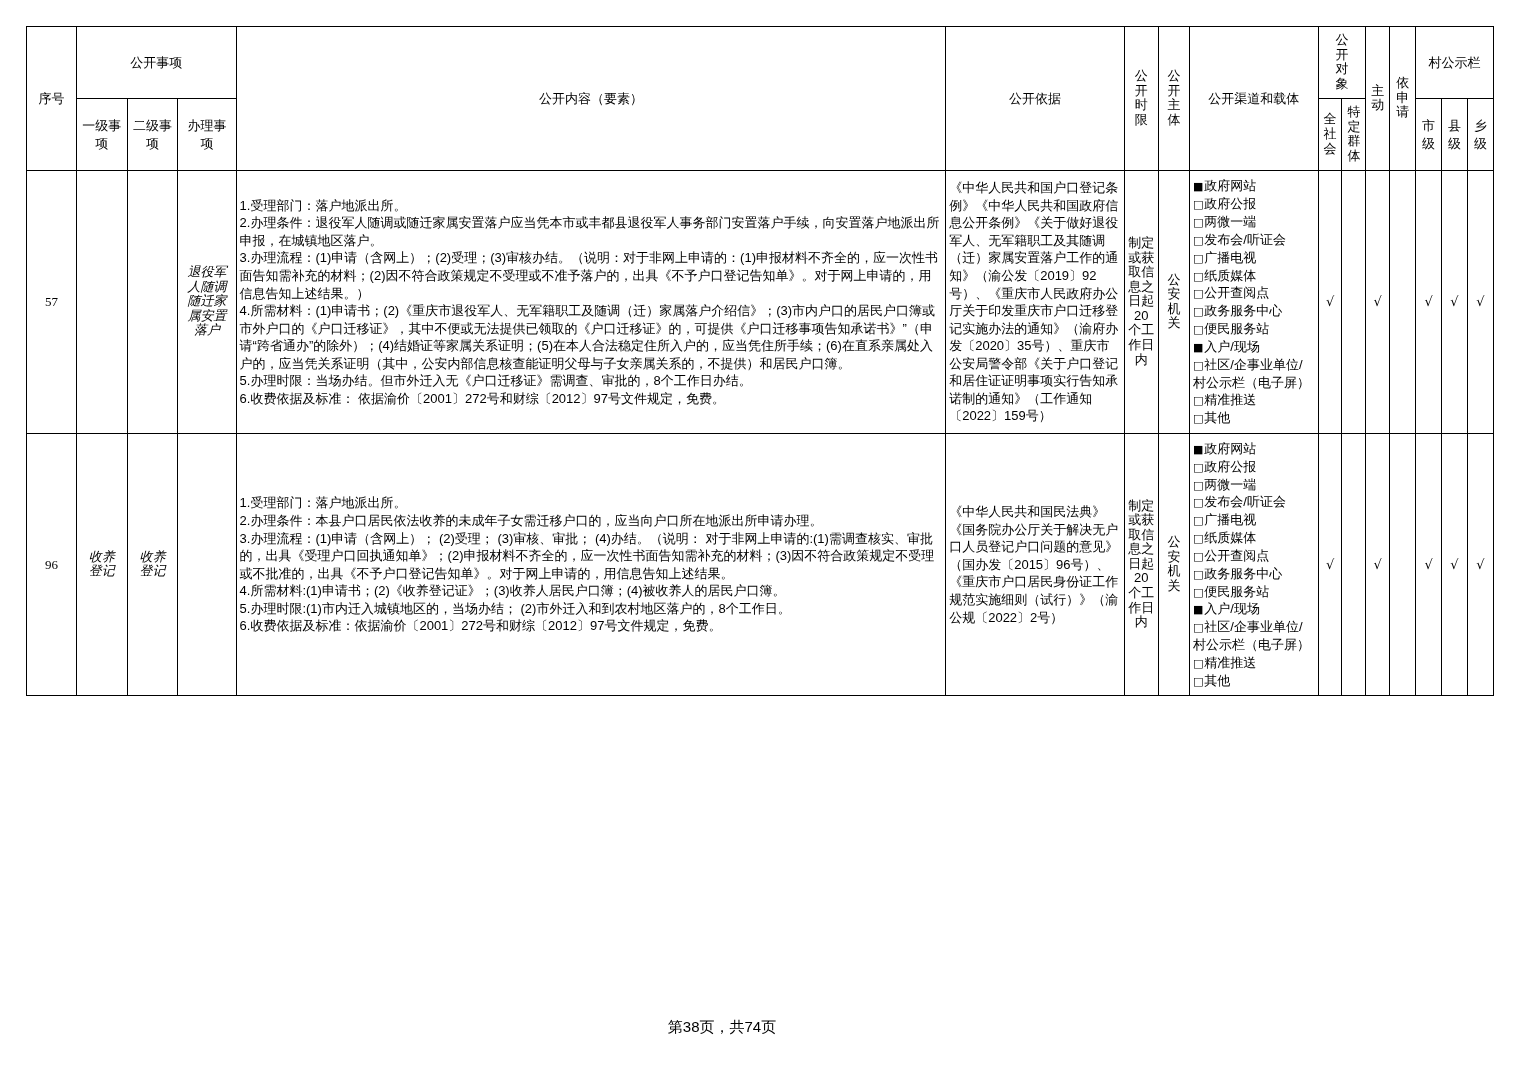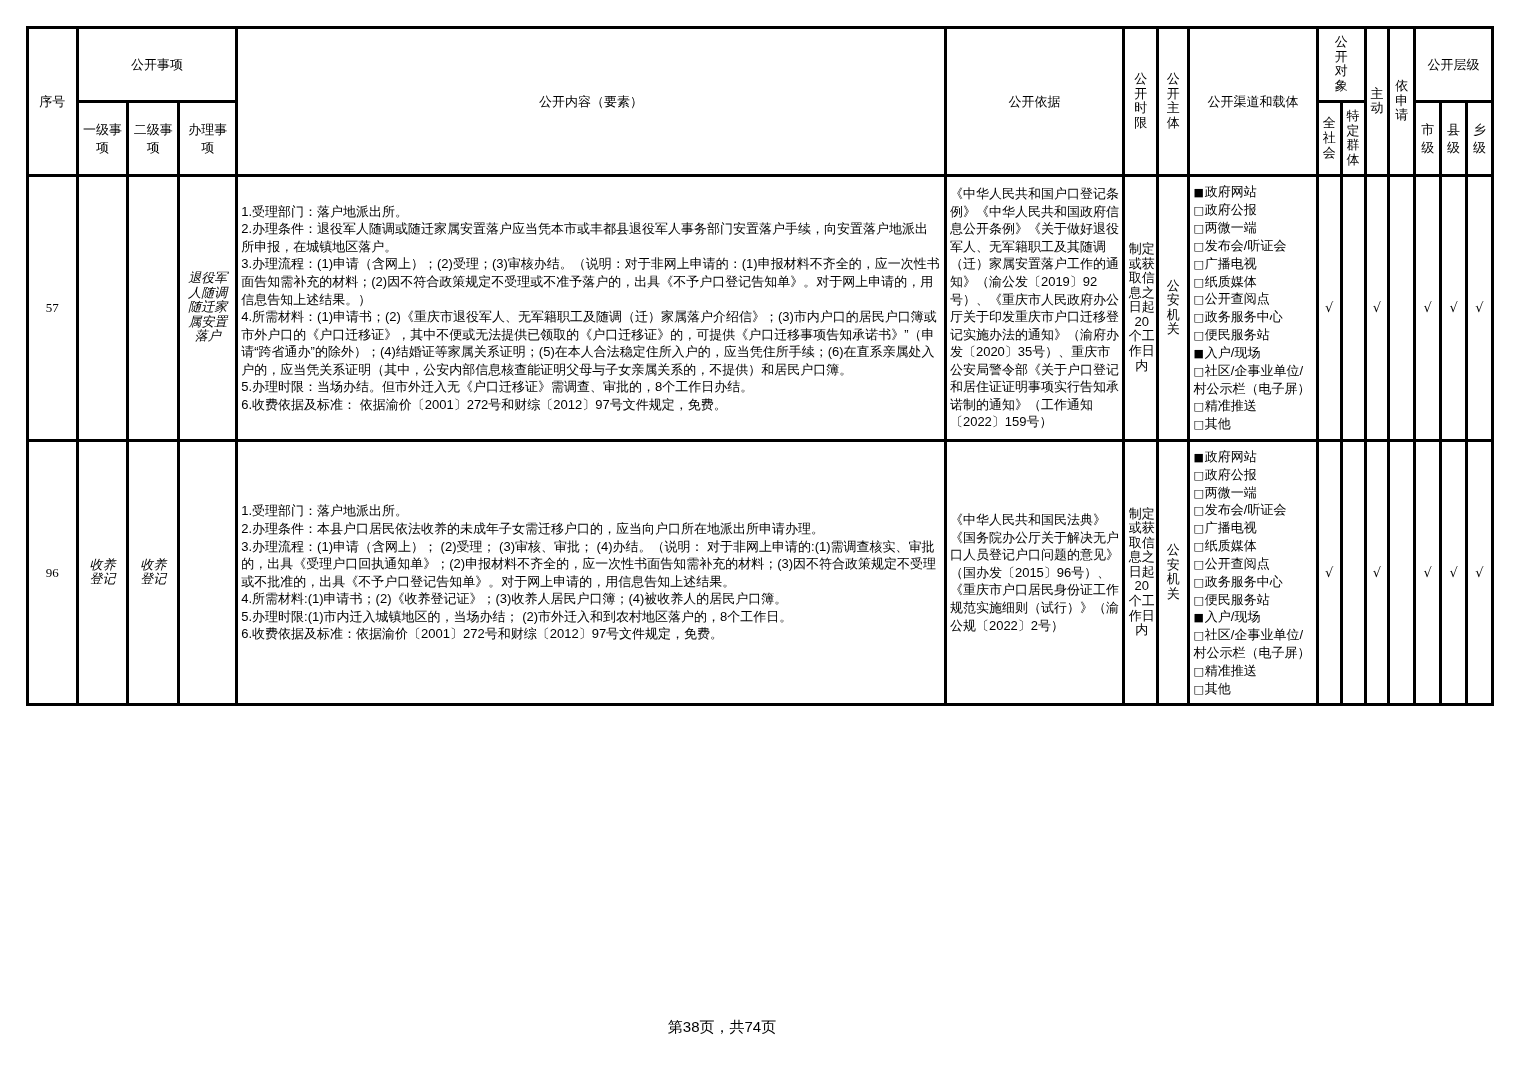--- a/index.html
+++ b/index.html
@@ -23,21 +23,21 @@
   }
   table.doc {
     position: absolute;
     left: 26px;
     top: 26px;
     width: 1468px;
     border-collapse: collapse;
     table-layout: fixed;
   }
   table.doc td, table.doc th {
-    border: 3px solid #000000;
+    border: 1px solid #000000;
     vertical-align: middle;
     padding: 6px 3px;
     font-weight: normal;
     font-size: 13px;
     line-height: 1.35;
   }
   .hdr {
     text-align: center;
     font-size: 14px;
     line-height: 1.2;
@@ -159,21 +159,21 @@
         <td colspan="3" class="hdr">公开事项</td>
         <td rowspan="2" class="hdr">公开内容（要素）</td>
         <td rowspan="2" class="hdr">公开依据</td>
         <td rowspan="2" class="vtext"><span class="stack">公开时限</span></td>
         <td rowspan="2" class="vtext"><span class="stack">公开主体</span></td>
         <td rowspan="2" class="hdr">公开渠道和载体</td>
         <td colspan="2" class="hdr-narrow"><span class="stack">公开对象</span></td>
         <td rowspan="2" class="vtext"><span class="stack">主动</span></td>
           <td rowspan="2" class="vtext"><span class="stack">依申请</span></td>
 
-        <td colspan="3" class="hdr-narrow">公开层级</td>
+        <td colspan="3" class="hdr-narrow">村公示栏</td>
       </tr>
       <tr>
         <td class="hdr-narrow"><span>一级事项</span></td>
         <td class="hdr-narrow"><span>二级事项</span></td>
         <td class="hdr-narrow"><span>办理事项</span></td>
         <td class="vtext"><span class="stack">全社会</span></td>
         <td class="vtext"><span class="stack">特定群体</span></td>
         <td class="hdr-narrow">市级</td>
         <td class="hdr-narrow">县级</td>
         <td class="hdr-narrow">乡级</td>

